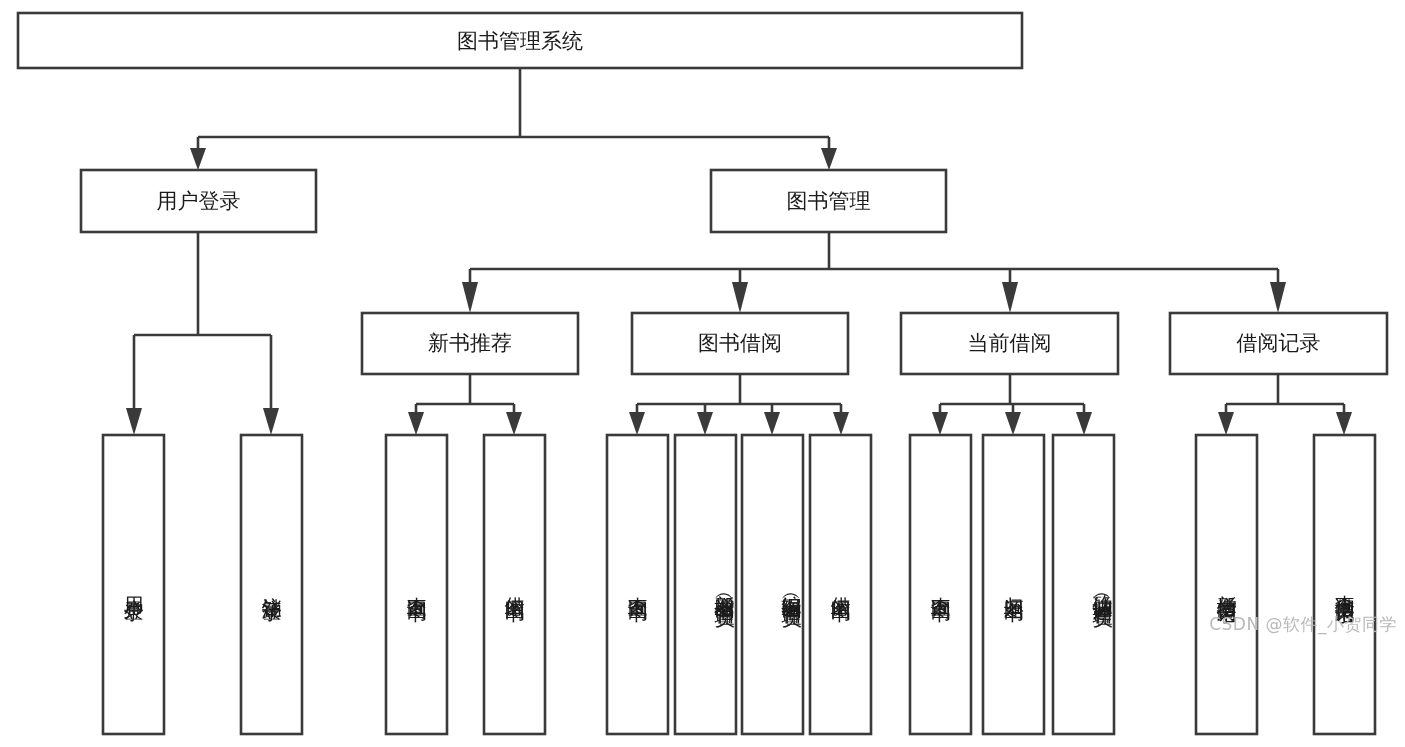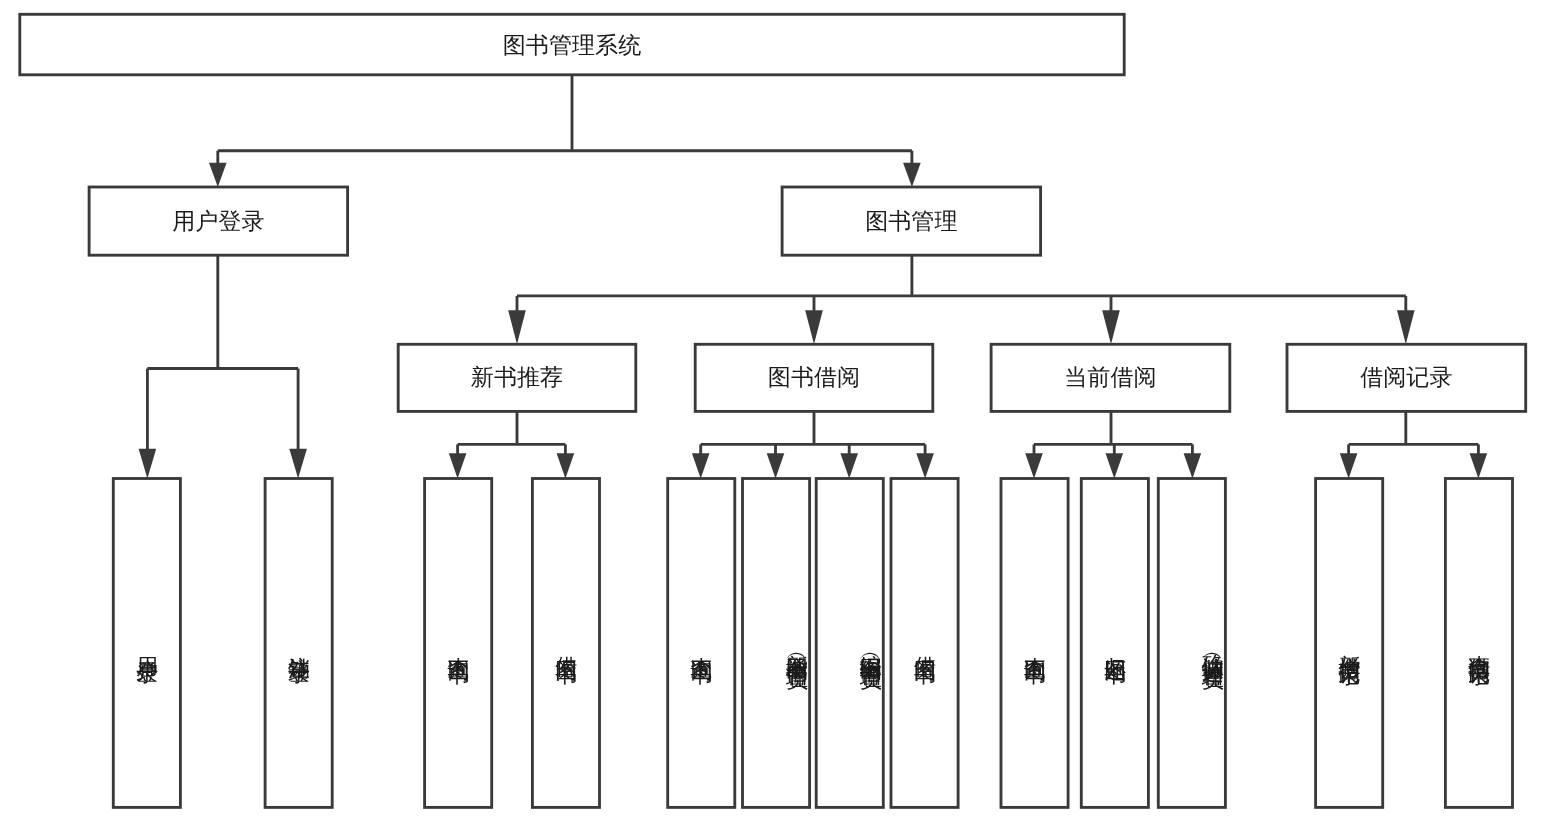--- a/index.html
+++ b/index.html
@@ -209,14 +209,15 @@
   <div class="leaf-label-wrap" style="left:607px; top:435px; width:61px; height:299px;">查询图书</div>
   <div class="leaf-label-wrap" style="left:675px; top:438px; width:61px; height:299px; align-items:flex-start;">新增图书（管理员）</div>
   <div class="leaf-label-wrap" style="left:742px; top:438px; width:61px; height:299px; align-items:flex-start;">编辑图书（管理员）</div>
   <div class="leaf-label-wrap" style="left:810px; top:435px; width:61px; height:299px;">借阅图书</div>
   <div class="leaf-label-wrap" style="left:910px; top:435px; width:61px; height:299px;">查询图书</div>
   <div class="leaf-label-wrap" style="left:983px; top:435px; width:61px; height:299px;">归还图书</div>
   <div class="leaf-label-wrap" style="left:1053px; top:438px; width:61px; height:299px; align-items:flex-start;">确认归还（管理员）</div>
   <div class="leaf-label-wrap" style="left:1196px; top:435px; width:61px; height:299px;">新增借阅记录</div>
   <div class="leaf-label-wrap" style="left:1314px; top:435px; width:61px; height:299px;">查询借阅记录</div>
 
+  <div class="watermark">CSDN @软件_小贺同学</div>
 
 </div>
 
 </body></html>

